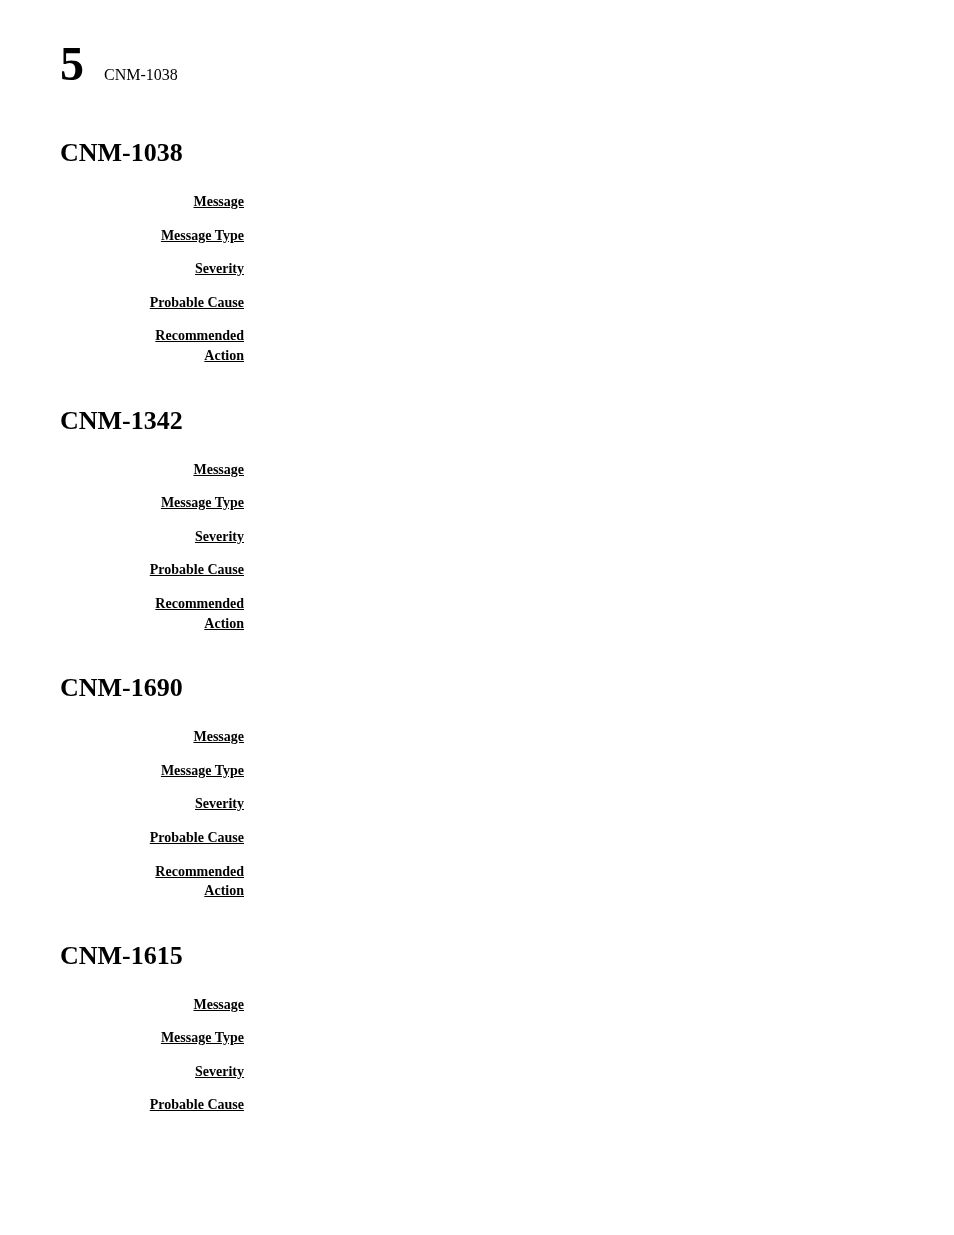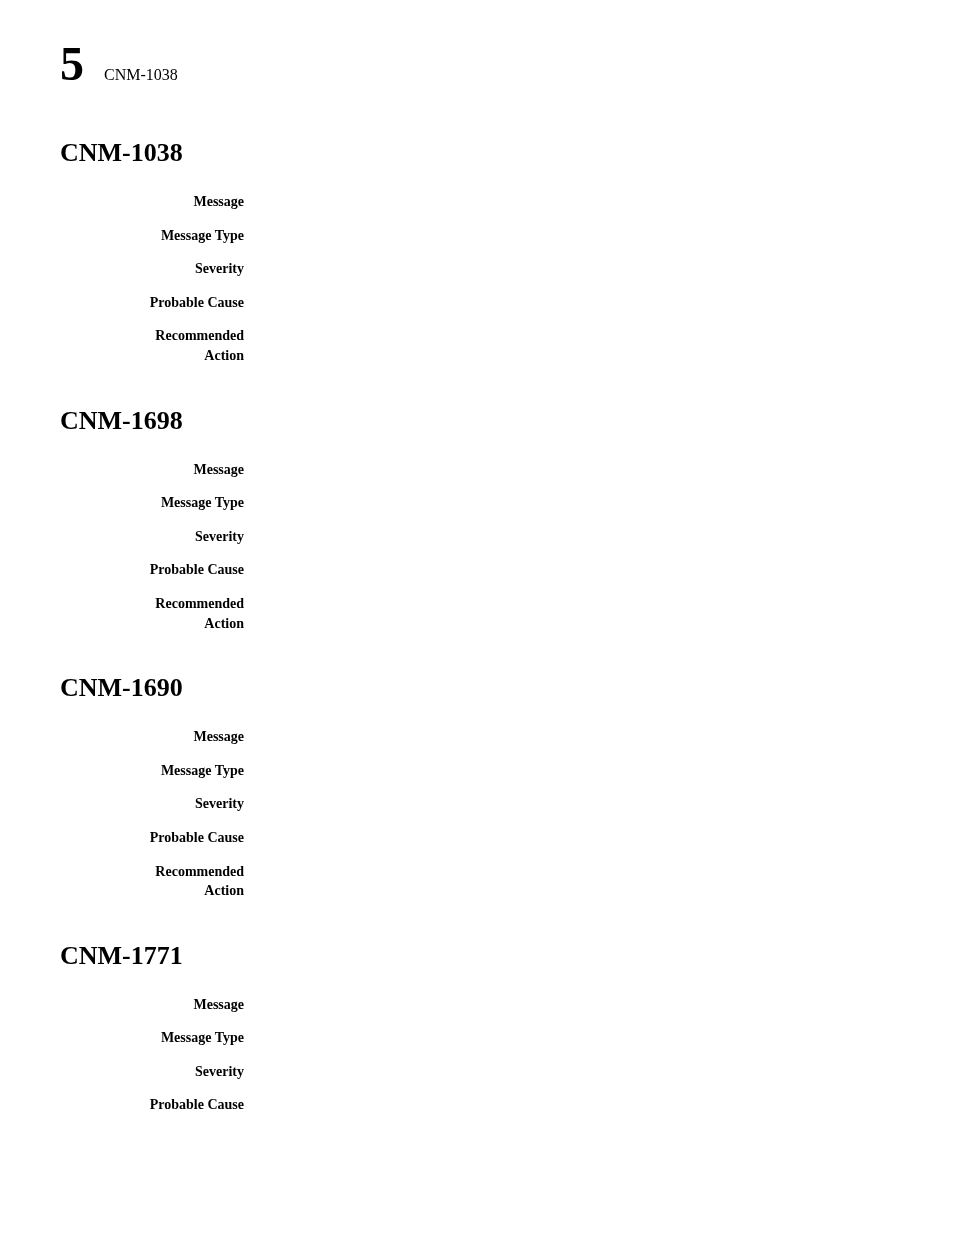--- a/index.html
+++ b/index.html
@@ -42,20 +42,21 @@
     .section-title {
       font-size: 26px;
       font-weight: bold;
       margin-bottom: 24px;
     }
 
     .field-row {
       display: flex;
       margin-bottom: 14px;
       align-items: flex-start;
+      text-decoration: underline;
     }
 
     .field-label {
       width: 200px;
       min-width: 200px;
       text-align: right;
       padding-right: 16px;
       font-size: 14px;
       font-weight: 600;
       color: #000;
@@ -94,21 +95,21 @@
       <div class="field-row">
         <div class="field-label">Probable Cause</div>
         <div class="field-value"></div>
       </div>
       <div class="field-row">
         <div class="field-label">Recommended<br>Action</div>
         <div class="field-value"></div>
       </div>
     </div>
     <div class="section">
-      <div class="section-title">CNM-1698</div>
+      <div class="section-title">CNM-1342</div>
       <div class="field-row">
         <div class="field-label">Message</div>
         <div class="field-value"></div>
       </div>
       <div class="field-row">
         <div class="field-label">Message Type</div>
         <div class="field-value"></div>
       </div>
       <div class="field-row">
         <div class="field-label">Severity</div>
@@ -140,21 +141,21 @@
       <div class="field-row">
         <div class="field-label">Probable Cause</div>
         <div class="field-value"></div>
       </div>
       <div class="field-row">
         <div class="field-label">Recommended<br>Action</div>
         <div class="field-value"></div>
       </div>
     </div>
     <div class="section">
-      <div class="section-title">CNM-1771</div>
+      <div class="section-title">CNM-1615</div>
       <div class="field-row">
         <div class="field-label">Message</div>
         <div class="field-value"></div>
       </div>
       <div class="field-row">
         <div class="field-label">Message Type</div>
         <div class="field-value"></div>
       </div>
       <div class="field-row">
         <div class="field-label">Severity</div>

